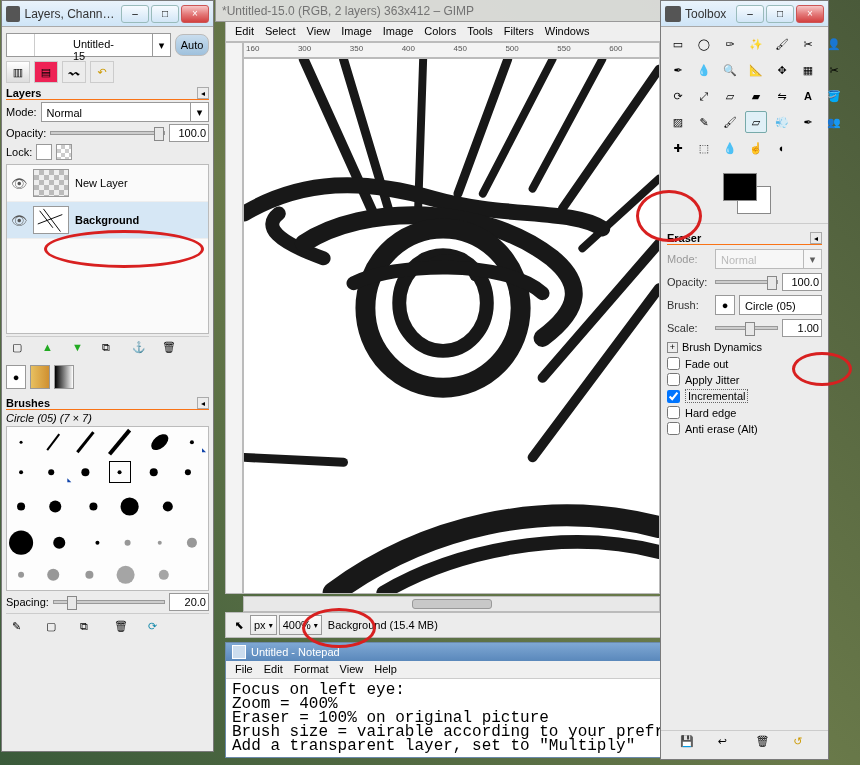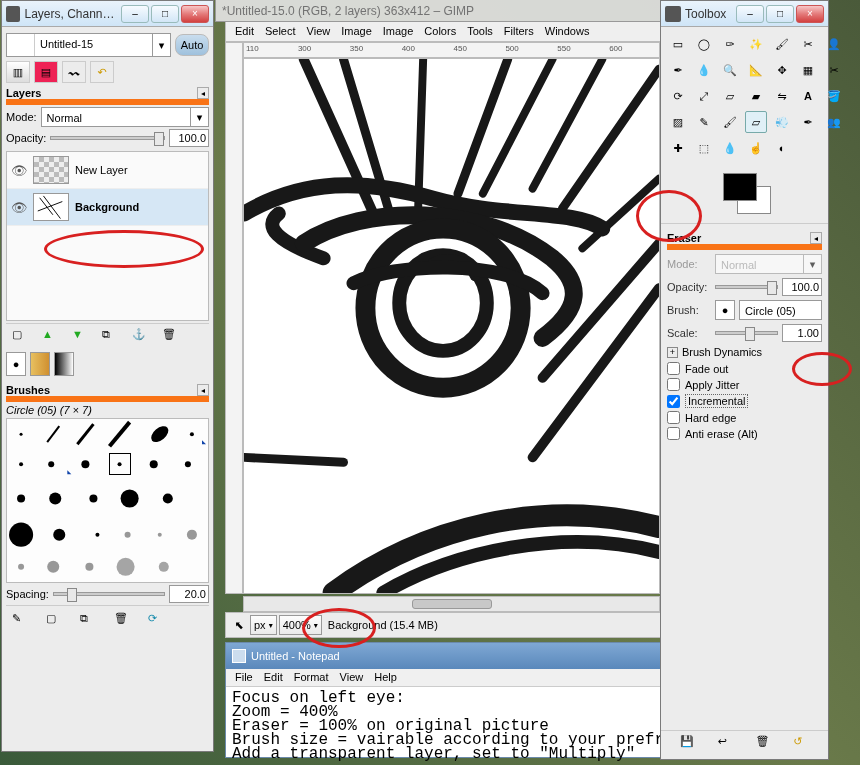--- a/index.html
+++ b/index.html
@@ -11,28 +11,28 @@
   .titlebar .icon16 { width:16px; height:16px; margin-right:4px; background:#555; border-radius:2px; display:inline-block;}
   .winbtns { margin-left:auto; display:flex; gap:2px;}
   .winbtn { width:28px; height:18px; border:1px solid #9bb; background:linear-gradient(#f7fbff,#d2e6f7); border-radius:3px; display:flex; align-items:center; justify-content:center; font-size:10px;}
   .winbtn.close { background:linear-gradient(#f7c7c7,#e47a7a,#d24040); border-color:#c55; color:#fff;}
   .ttl-text { font-size:12px; color:#333; white-space:nowrap; overflow:hidden; text-overflow:ellipsis; }
 
   
   #layers-panel { left:1px; top:0; width:213px; height:752px; }
   #layers-panel .body { padding:4px; }
   .row { display:flex; align-items:center; gap:4px; margin:2px 0;}
-  .selbox { display:flex; border:1px solid #999; background:#fff; height:24px; }
+  .selbox { display:flex; border:1px solid #999; background:#fff; height:24px;gap:33px; }
   .selbox .thumb { width:28px; height:22px; background:#fff; border-right:1px solid #ccc;}
   .selbox .val { flex:1; padding:4px 5px;}
   .selbox .drop { width:18px; display:flex; align-items:center; justify-content:center; border-left:1px solid #999;}
   .btn { width:22px; height:22px; border:1px solid #bbb; background:linear-gradient(#fdfdfd,#e6e6e6); border-radius:8px; display:flex; align-items:center; justify-content:center;}
   .tabicons { display:flex; gap:4px; margin:4px 0;}
   .tabicon { width:24px; height:22px; border:1px solid #ccc; display:flex; align-items:center; justify-content:center;}
-  .sect-head { display:flex; align-items:flex-start; border-bottom:6px solid #f97316; margin-top:4px;}
+  .sect-head { display:flex; align-items:flex-start; border-bottom:1px solid #f97316; margin-top:4px;}
   .sect-head b { font-weight:bold; }
   .sect-head .caret { margin-left:auto; border:1px solid #aaa; width:12px; height:12px; display:flex; align-items:center; justify-content:center; font-size:8px;}
   .slider { flex:1; height:4px; background:#ccc; position:relative; border:1px solid #999; }
   .slider .knob { position:absolute; top:-5px; width:10px; height:14px; background:#e8e8e8; border:1px solid #888;}
   input.num { width:40px; height:18px; border:1px solid #999; text-align:right; padding:0 2px; font-size:11px;}
   .checker { width:16px; height:16px; border:1px solid #999; background:
     repeating-conic-gradient(#ccc 0 25%,#fff 0 50%) 0 0/8px 8px;}
   .layerlist { border:1px solid #bbb; background:#fafafa; height:170px; margin-top:4px; overflow:hidden;}
   .layer-row { display:flex; align-items:center; gap:6px; padding:4px 4px; border-bottom:1px solid #eee;}
   .layer-row .eye { width:16px; font-size:13px; color:#555;}
@@ -59,21 +59,21 @@
   #canvas { position:absolute; left:243px; top:58px; width:417px; height:536px; background:#fff; border:1px solid #bbb; overflow:hidden;}
   #canvas svg { width:100%; height:100%; }
   #hscroll { position:absolute; left:243px; top:596px; width:417px; height:16px; background:#e8e8e8; border:1px solid #bbb; display:flex; align-items:center; justify-content:center;}
   #hscroll .thumb { width:80px; height:10px; background:#c8c8c8; border:1px solid #999; border-radius:3px;}
   #statusbar { position:absolute; left:225px; top:612px; width:437px; height:26px; background:#ececec; border:1px solid #bbb; display:flex; align-items:center; gap:2px; padding:2px 4px;}
   .dropbtn { border:1px solid #999; background:linear-gradient(#fdfdfd,#eaeaea); height:20px; display:flex; align-items:center; padding:0 3px;}
   .dropbtn .dd { margin-left:3px; font-size:8px;}
 
   
   #notepad { position:absolute; left:225px; top:642px; width:437px; height:116px; border:1px solid #6b8aab; background:#fff;}
-  #notepad .np-title { height:26px; background:linear-gradient(#7fa8d4,#5a88bb); color:#fff; display:flex; align-items:center; padding:0 6px; font-size:12px;}
+  #notepad .np-title { height:18px; background:linear-gradient(#7fa8d4,#5a88bb); color:#fff; display:flex; align-items:center; padding:0 6px; font-size:12px;}
   #notepad .np-menu { height:18px; background:#f0f0f0; display:flex; gap:3px; padding:2px 5px; border-bottom:1px solid #ccc;}
   #notepad .np-menu span { padding:0 4px;}
   #notepad pre { font-family:"Courier New",monospace; font-size:16px; padding:4px 6px; line-height:14px; white-space:pre;}
 
   
   #toolbox { left:660px; top:0; width:169px; height:760px; }
   .tool-grid { display:grid; grid-template-columns:repeat(7,1fr); gap:4px; padding:6px; }
   .tool { width:22px; height:22px; display:flex; align-items:center; justify-content:center; border:1px solid transparent; border-radius:2px;}
   .tool.sel { border:1px solid #7aa; background:#e0f0f7;}
   .fgbg { width:56px; height:46px; position:relative; margin:6px auto;}
@@ -135,20 +135,25 @@
         <div class="val">Normal</div>
         <div class="drop">▾</div>
       </div>
     </div>
     <div class="row">
       <span>Opacity:</span>
       <div class="slider">
           <div class="knob" style="left:calc(100% - 10px)"></div>
         </div>
       <input class="num" value="100.0" style="">
+    </div>
+    <div class="row">
+      <span>Lock:</span>
+      <div style="width:16px;height:16px;border:1px solid #999;background:#fff;"></div>
+      <div class="checker"></div>
     </div>
     <div class="layerlist">
       <div class="layer-row">
         <span class="eye">👁</span>
         <div class="thumb trans"></div>
         <span>New Layer</span>
       </div>
       <div class="layer-row selected">
         <span class="eye">👁</span>
         <div class="thumb" style="background:#fff;">
@@ -239,21 +244,21 @@
   <span>Select</span>
   <span>View</span>
   <span>Image</span>
   <span>Image</span>
   <span>Colors</span>
   <span>Tools</span>
   <span>Filters</span>
   <span>Windows</span>
 </div>
 <div id="ruler-h">
-  <span class="ruler-tick" style="flex:1">110</span>
+  <span class="ruler-tick" style="flex:1">160</span>
   <span class="ruler-tick" style="flex:1">300</span>
   <span class="ruler-tick" style="flex:1">350</span>
   <span class="ruler-tick" style="flex:1">400</span>
   <span class="ruler-tick" style="flex:1">450</span>
   <span class="ruler-tick" style="flex:1">500</span>
   <span class="ruler-tick" style="flex:1">550</span>
   <span class="ruler-tick" style="flex:1">600</span>
 </div>
 <div id="ruler-v"></div>
 <div id="canvas">

